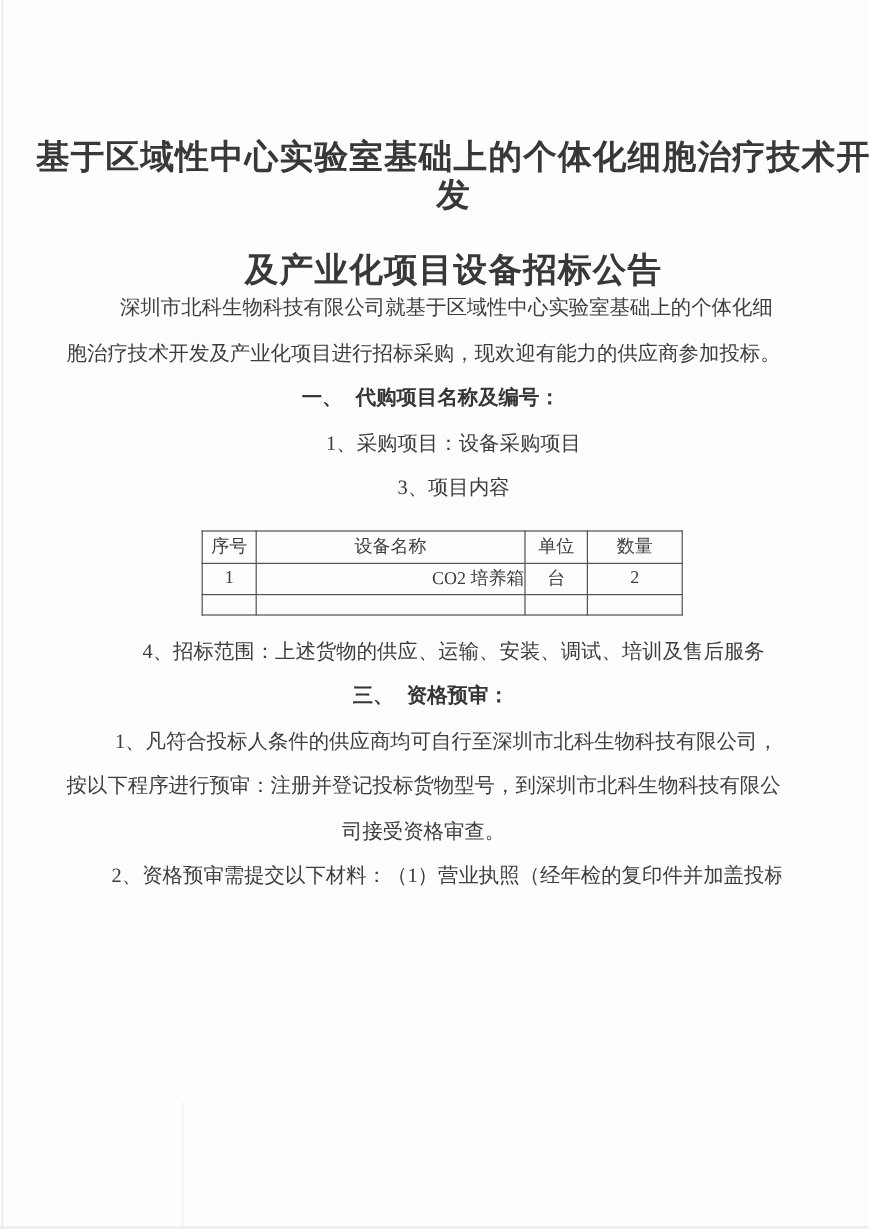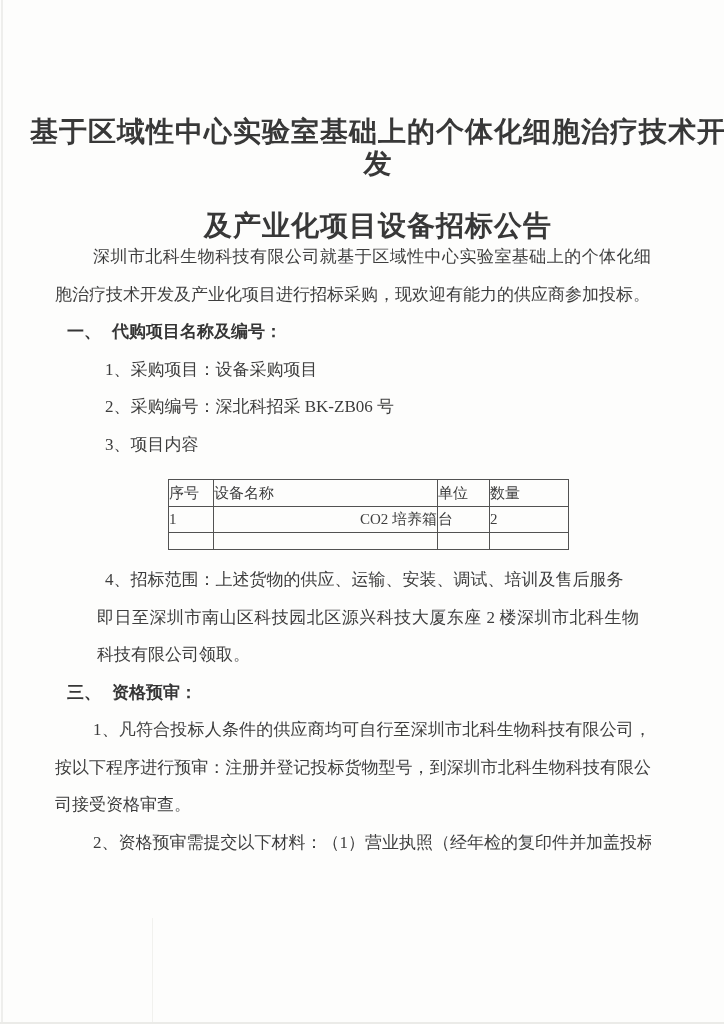--- a/index.html
+++ b/index.html
@@ -53,21 +53,21 @@
 
   .content {
     position: absolute;
     top: 238px;
     left: 55px;
     width: 596px;
     font-size: 17px;
     line-height: 37.5px;
     color: #3d3d3d;
   }
-  .content p { margin: 0; }
+  .content p { margin: 0; text-align: center; }
 
   .para-hang {
     text-indent: 38px;
     text-align: justify;
   }
   .sec-head {
     font-weight: bold;
     color: #363636;
   }
   .sec-num {
@@ -92,21 +92,21 @@
     border-collapse: collapse;
     table-layout: fixed;
     width: 400px;
     margin: 16px 0 11px 113px;
     font-size: 15px;
     line-height: normal;
     color: #3d3d3d;
   }
   .equip-table th, .equip-table td {
     border: 1px solid #525252;
-    text-align: left;
+    text-align: center;
     font-weight: normal;
     padding: 0;
   }
   .equip-table thead th { height: 26px; }
   .equip-table .data-row td { height: 25px; }
   .equip-table .empty-row td { height: 16px; }
   .equip-table .cell-name { text-align: right; padding-left: 14px; }
   .col-no   { width: 45px; }
   .col-name { width: 224px; }
   .col-unit { width: 52px; }
@@ -126,21 +126,20 @@
     <span class="title-line">及产业化项目设备招标公告</span>
   </h1>
 
   <div class="content">
 
     <p class="para-hang">深圳市北科生物科技有限公司就基于区域性中心实验室基础上的个体化细胞治疗技术开发及产业化项目进行招标采购，现欢迎有能力的供应商参加投标。</p>
 
     <p class="sec-head"><span class="sec-num">一、</span><span>代购项目名称及编号：</span></p>
 
     <p class="list-item">1、采购项目：设备采购项目</p>
-    <p class="list-item">2、采购编号：深北科招采 BK-ZB06 号</p>
     <p class="list-item">3、项目内容</p>
 
     <table class="equip-table">
       <colgroup>
         <col class="col-no">
           <col class="col-name">
           <col class="col-unit">
           <col class="col-qty">
       </colgroup>
       <thead>
@@ -163,21 +162,20 @@
           <td></td>
           <td></td>
           <td></td>
         </tr>
       </tbody>
     </table>
 
     <p class="list-item">4、招标范围：上述货物的供应、运输、安装、调试、培训及售后服务</p>
 
 
-    <p class="block-indent">即日至深圳市南山区科技园北区源兴科技大厦东座 2 楼深圳市北科生物科技有限公司领取。</p>
 
     <p class="sec-head"><span class="sec-num">三、</span><span>资格预审：</span></p>
 
     <p class="para-hang">1、凡符合投标人条件的供应商均可自行至深圳市北科生物科技有限公司，按以下程序进行预审：注册并登记投标货物型号，到深圳市北科生物科技有限公司接受资格审查。</p>
     <p class="para-hang cutoff-line">2、资格预审需提交以下材料：（1）营业执照（经年检的复印件并加盖投标</p>
 
   </div>
 </div>
 
 </body></html>

